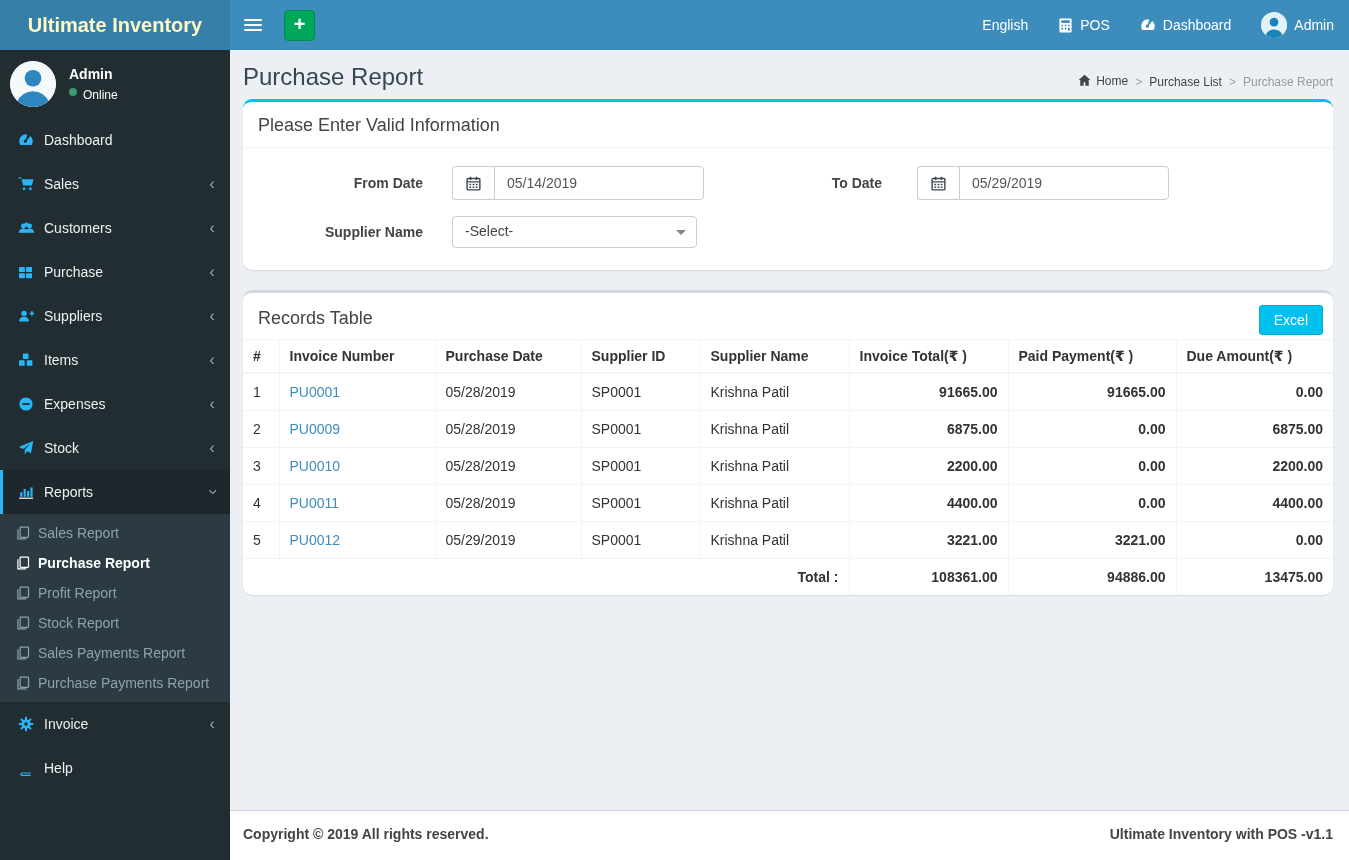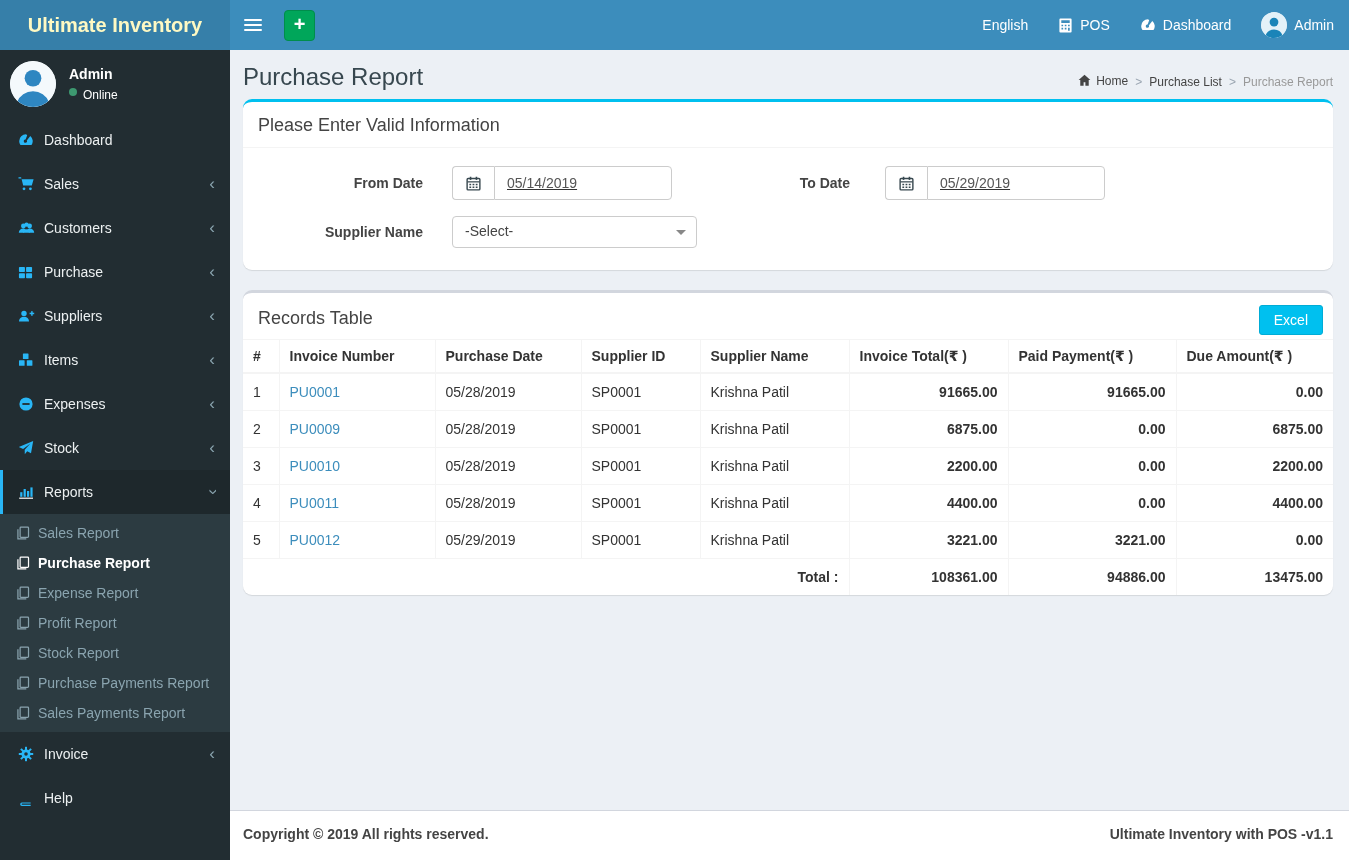--- a/index.html
+++ b/index.html
@@ -58,21 +58,21 @@
   .box-default { border-top:3px solid #d2d6de; margin-bottom:0; }
   .box-header { padding:13px 15px 11px; border-bottom:1px solid #f4f4f4; position:relative; }
   .box-title { font-size:18px; font-weight:400; color:#444; }
   .box-default .box-header { border-bottom:none; padding:15px 15px 10px; }
 
   .box-body { padding:18px 15px 20px; }
   .form-row { display:flex; align-items:center; margin-bottom:16px; }
   .form-row:last-child { margin-bottom:2px; }
   .flabel { width:165px; text-align:right; font-weight:700; color:#444; flex:none; }
   .flabel2 { width:178px; text-align:right; font-weight:700; color:#444; flex:none; }
-  .input-group { display:flex; margin-left:29px; width:220px; height:34px;text-decoration:underline; }
+  .input-group { display:flex; margin-left:29px; width:252px; height:34px; }
   .ig2 { margin-left:35px; }
   .addon { width:42px; border:1px solid #ccc; border-right:none; border-radius:4px 0 0 4px; background:#fff; display:flex; align-items:center; justify-content:center; color:#37474f; }
   .input-group input { flex:1; min-width:0; border:1px solid #ccc; border-radius:0 4px 4px 0; padding:6px 12px; font-size:14px; color:#555; font-family:inherit; outline:none; }
   .select { margin-left:29px; width:245px; height:32px; border:1px solid #ccc; border-radius:4px; padding:6px 12px; color:#444; position:relative; cursor:pointer; background:#fff; }
   .select .caret { position:absolute; right:10px; top:13px; width:0; height:0; border:5px solid transparent; border-top-color:#888; }
 
   .box-footer { border-top:1px solid #f4f4f4; padding:15px; text-align:center; }
   .btn { display:inline-block; border:1px solid transparent; border-radius:3px; color:#fff; font-size:14px; font-family:inherit; cursor:pointer; text-align:center; }
   .btn-show { background:#00a65a; border-color:#008d4c; width:142px; padding:7px 0; margin-right:30px; }
   .btn-close { background:#f39c12; border-color:#e08e0b; width:140px; padding:7px 0; }
@@ -306,65 +306,54 @@
       </a>
         </li>
       <li>
           <a>
         <span class="ti">
               <svg width="14" height="14" viewBox="0 0 16 16" fill="none" stroke="currentColor" stroke-width="1.4">
                 <rect x="4.7" y="1.3" width="9.6" height="11.6" rx="1"></rect>
                 <path d="M11.8 14.7H2.2V3.6"></path>
               </svg>
             </span>
-        <span>Expense Report</span>
+        <span>Profit Report</span>
       </a>
         </li>
       <li>
           <a>
         <span class="ti">
               <svg width="14" height="14" viewBox="0 0 16 16" fill="none" stroke="currentColor" stroke-width="1.4">
                 <rect x="4.7" y="1.3" width="9.6" height="11.6" rx="1"></rect>
                 <path d="M11.8 14.7H2.2V3.6"></path>
               </svg>
             </span>
-        <span>Profit Report</span>
+        <span>Stock Report</span>
       </a>
         </li>
       <li>
           <a>
         <span class="ti">
               <svg width="14" height="14" viewBox="0 0 16 16" fill="none" stroke="currentColor" stroke-width="1.4">
                 <rect x="4.7" y="1.3" width="9.6" height="11.6" rx="1"></rect>
                 <path d="M11.8 14.7H2.2V3.6"></path>
               </svg>
             </span>
-        <span>Stock Report</span>
+        <span>Sales Payments Report</span>
       </a>
         </li>
       <li>
           <a>
         <span class="ti">
               <svg width="14" height="14" viewBox="0 0 16 16" fill="none" stroke="currentColor" stroke-width="1.4">
                 <rect x="4.7" y="1.3" width="9.6" height="11.6" rx="1"></rect>
                 <path d="M11.8 14.7H2.2V3.6"></path>
               </svg>
             </span>
         <span>Purchase Payments Report</span>
-      </a>
-        </li>
-      <li>
-          <a>
-        <span class="ti">
-              <svg width="14" height="14" viewBox="0 0 16 16" fill="none" stroke="currentColor" stroke-width="1.4">
-                <rect x="4.7" y="1.3" width="9.6" height="11.6" rx="1"></rect>
-                <path d="M11.8 14.7H2.2V3.6"></path>
-              </svg>
-            </span>
-        <span>Sales Payments Report</span>
       </a>
         </li>
     </ul>
 
     <ul class="smenu">
       <li>
           <a>
         <span class="mi">
               <svg width="16" height="16" viewBox="0 0 16 16" fill="currentColor">
                 <g>

